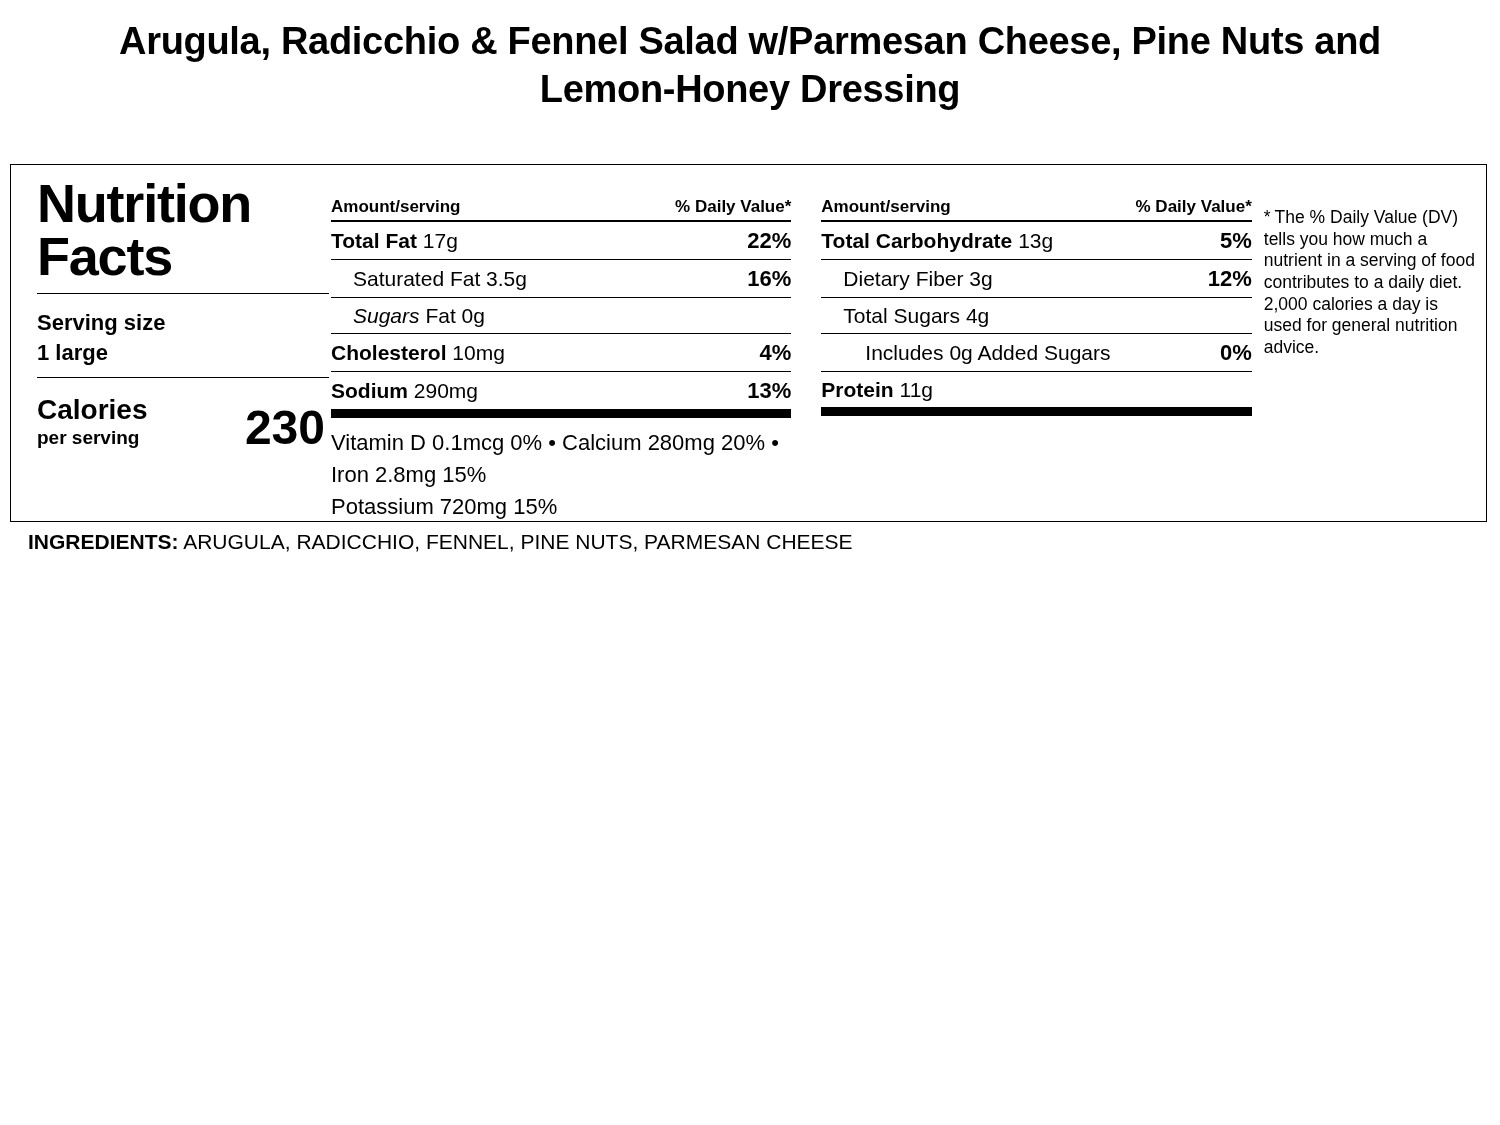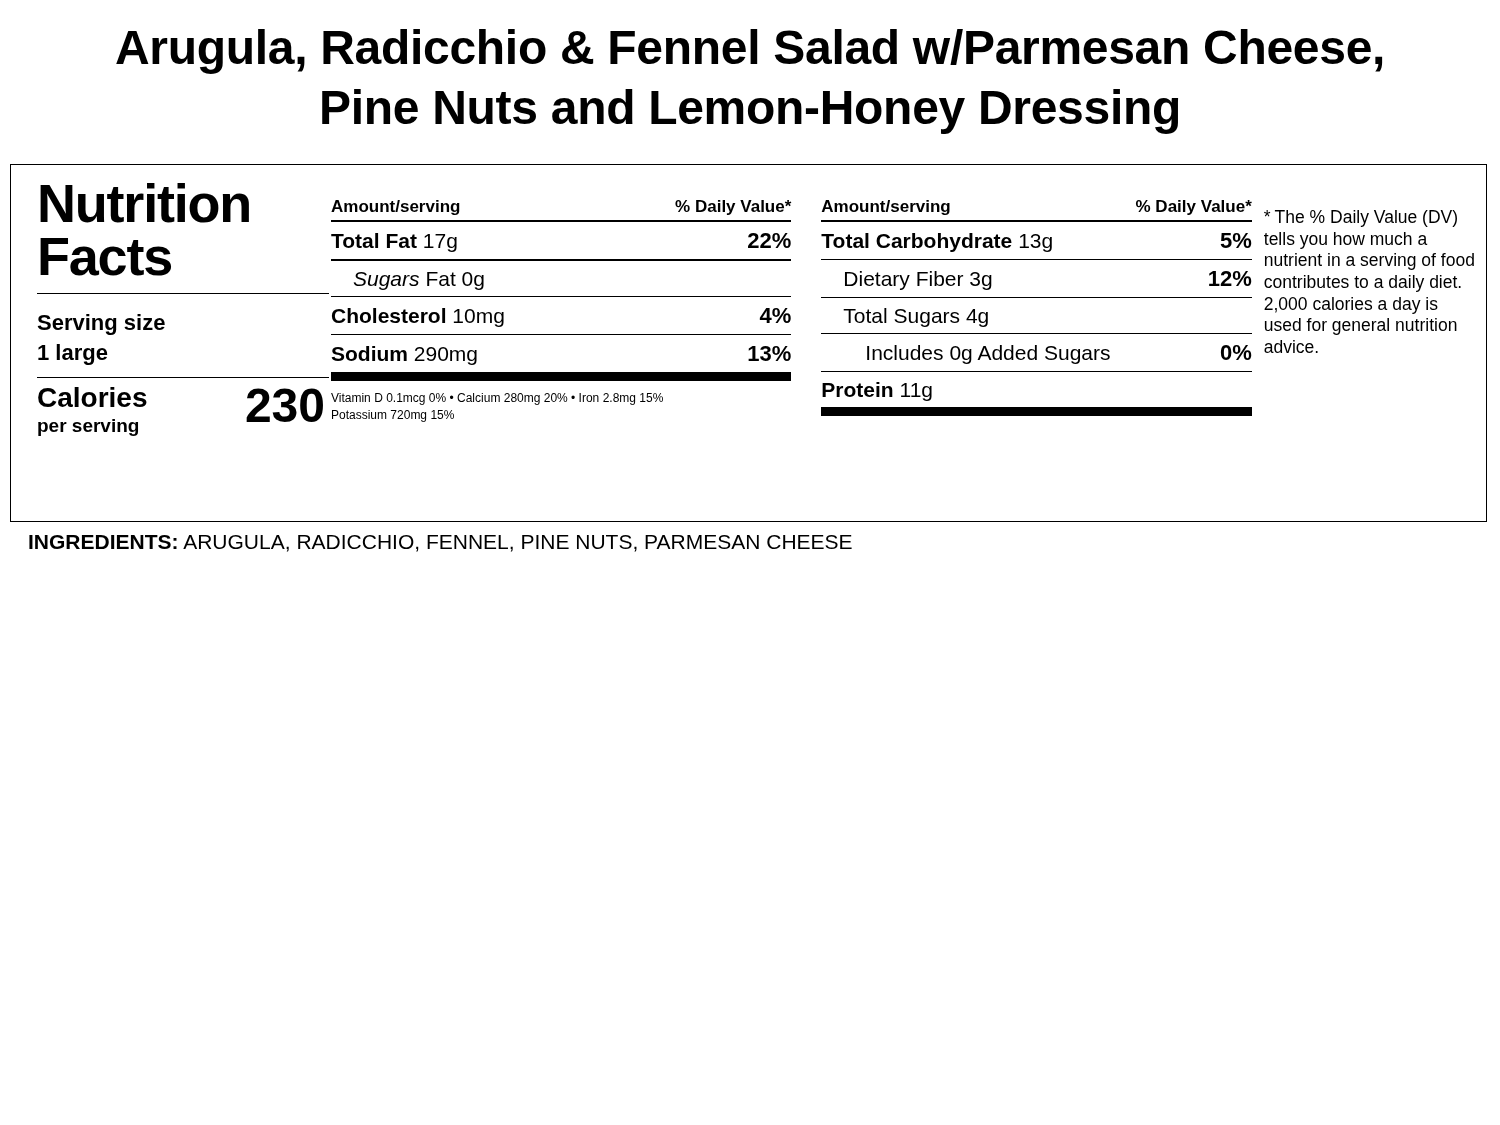--- a/index.html
+++ b/index.html
@@ -11,21 +11,21 @@
     width: 1500px;
     height: 1125px;
     font-family: "Liberation Sans", sans-serif;
     color: #000000;
     position: relative;
     overflow: hidden;
   }
 
   .product-title {
     text-align: center;
-    font-size: 48px;
+    font-size: 38px;
     font-weight: bold;
     line-height: 1.25;
     padding: 18px 100px 0 100px;
     letter-spacing: -0.3px;
   }
 
   .panel {
     position: absolute;
     left: 10px;
     top: 164px;
@@ -67,24 +67,24 @@
     font-weight: bold;
     line-height: 1.35;
   }
   .rule-thin2 {
     border-bottom: 1px solid #000;
     margin: 10px 0 0 0;
     width: 292px;
   }
   .calorie-row {
     display: flex;
-    align-items: flex-start;
+    align-items: flex-end;
     justify-content: space-between;
     width: 296px;
-    margin-top: 6px;
+    margin-top: 18px;
     gap: 8px;
   }
   .cal-label {
     font-size: 28px;
     font-weight: bold;
     line-height: 1;
   }
   .cal-sub {
     font-size: 19px;
     font-weight: bold;
@@ -126,21 +126,21 @@
     padding: 6px 0 5px 0;
   }
   .n-row .name { white-space: nowrap; }
   .n-row .dv { font-weight: bold; font-size: 22px; }
   .b { font-weight: bold; }
   .ital { font-style: italic; }
   .ind1 { padding-left: 22px; }
   .ind2 { padding-left: 44px; }
 
   .micro {
-    font-size: 12px;
+    font-size: 22px;
     line-height: 1.45;
     padding-top: 9px;
   }
 
   
   .col-note {
     width: 225px;
     box-sizing: border-box;
     padding-left: 12px;
     padding-top: 34px;
@@ -198,20 +198,24 @@
         <span>% Daily Value*</span>
       </div>
       <div class="bar-thin"></div>
 
       <div class="n-row">
         <span class="name"><span class="b">Total Fat</span><span> 17g</span></span>
         <span class="dv">22%</span>
       </div>
       <div class="line-hair"></div>
 
+      <div class="n-row ind1">
+        <span class="name"><span>Saturated Fat 3.5g</span></span>
+        <span class="dv">16%</span>
+      </div>
       <div class="line-hair"></div>
 
       <div class="n-row ind1">
         <span class="name"><span class="ital">Sugars</span><span> Fat 0g</span></span>
         <span class="dv"></span>
       </div>
       <div class="line-hair"></div>
 
       <div class="n-row">
         <span class="name"><span class="b">Cholesterol</span><span> 10mg</span></span>

